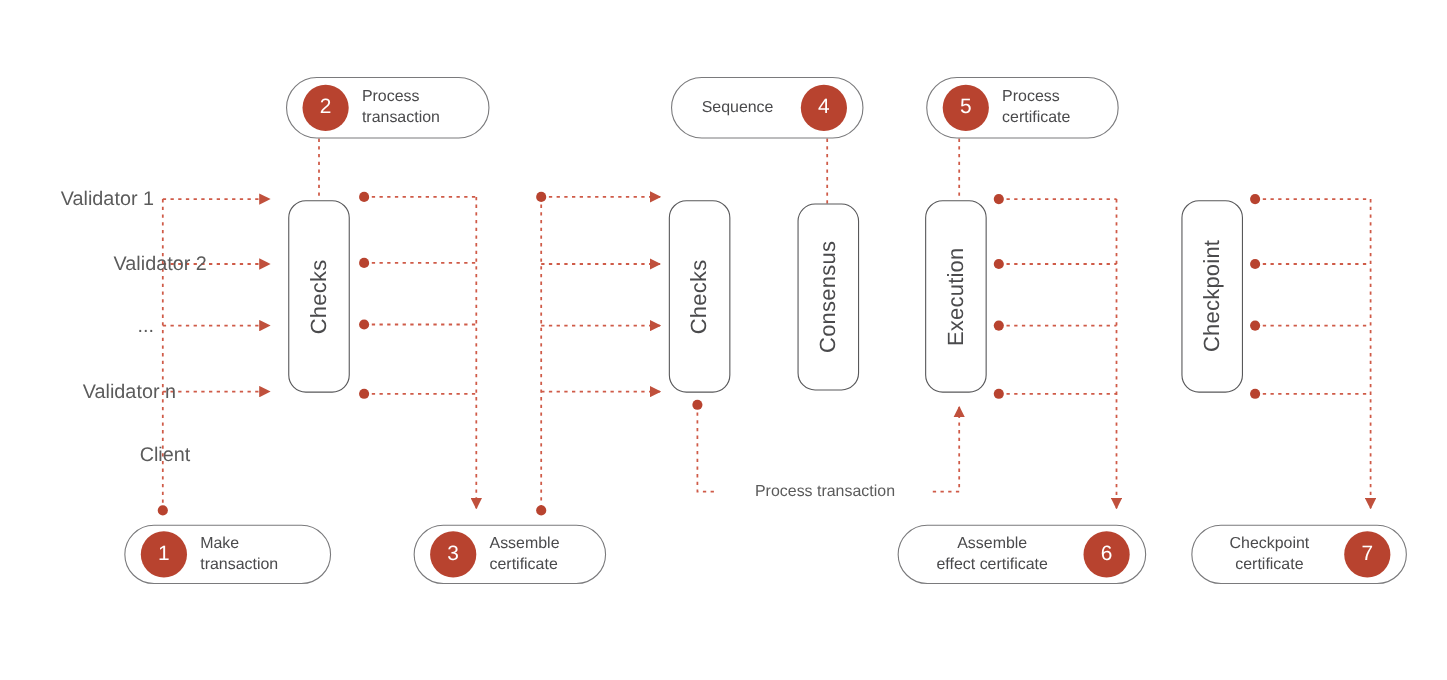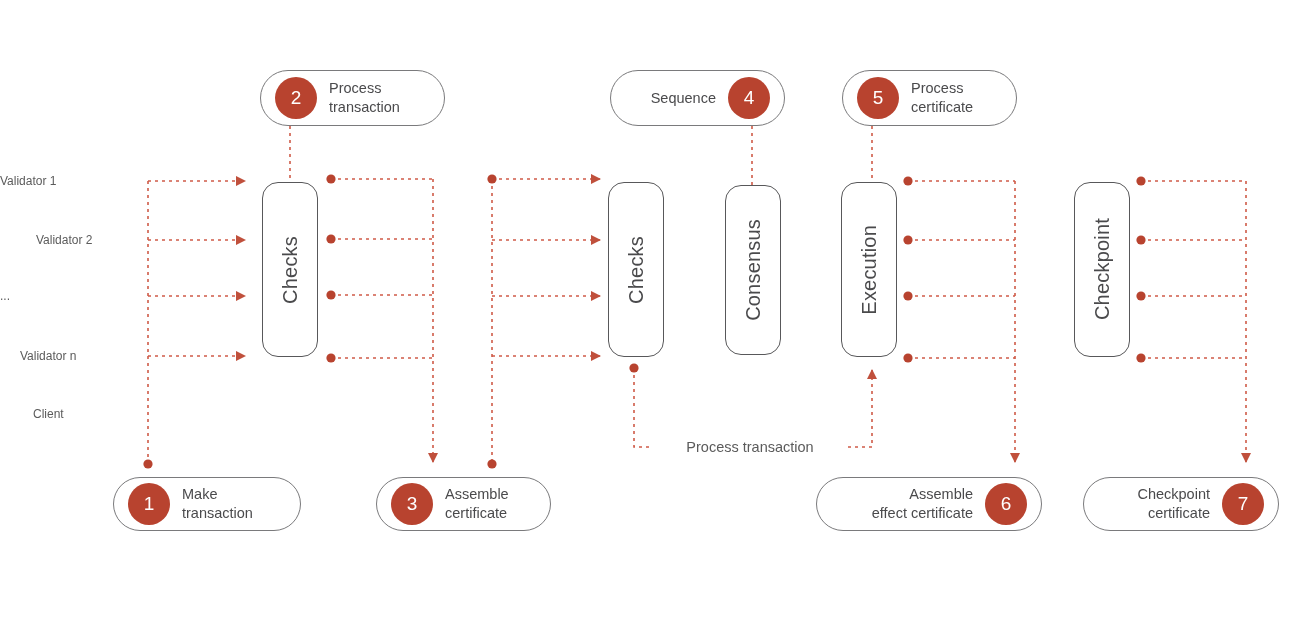--- a/index.html
+++ b/index.html
@@ -7,23 +7,24 @@
     width:1315px;height:618px;
     font-family:"Liberation Sans","DejaVu Sans",sans-serif;
     overflow:hidden;
   }
   #stage{position:relative;width:1315px;height:618px;background:#fff;}
   #wires{position:absolute;left:0;top:0;width:1315px;height:618px;}
 
   
   .rowlabel{
     position:absolute;
-    font-size:12px;
+    font-size:18px;
     color:#5b5b5b;
     white-space:nowrap;
+    text-align:right;
     transform:translateY(-50%);
   }
 
   
   .vbox{
     position:absolute;
     border:1.6px solid #58585a;
     border-radius:16px;
     background:#fff;
     box-sizing:border-box;
@@ -61,21 +62,21 @@
     display:flex;align-items:center;justify-content:center;
     flex:0 0 auto;
   }
   .pill-text{
     font-size:14.5px;
     color:#4a4a4c;
     line-height:1.28;
     white-space:pre-line;
     flex:1 1 auto;
   }
-  .pill.rev .pill-text{text-align:right;}
+  .pill.rev .pill-text{text-align:center;}
 
   
   .edgelabel{
     position:absolute;
     font-size:14.5px;
     color:#5b5b5b;
     white-space:nowrap;
     background:#fff;
     padding:0 6px;
     transform:translate(-50%,-50%);
@@ -158,21 +159,21 @@
       <circle cx="1141" cy="181" r="4.6"></circle>
       <circle cx="1141" cy="240" r="4.6"></circle>
       <circle cx="1141" cy="296" r="4.6"></circle>
       <circle cx="1141" cy="358" r="4.6"></circle>
 
       <circle cx="148" cy="464" r="4.6"></circle>
     </g>
   </svg>
 
   <div class="rowlabel" style="left:0;width:140px;top:181px;">Validator 1</div>
-  <div class="rowlabel" style="left:0;width:140px;top:240px;padding-left:36px;">Validator 2</div>
+  <div class="rowlabel" style="left:12px;width:140px;top:240px;padding-left:36px;">Validator 2</div>
   <div class="rowlabel" style="left:0;width:140px;top:296px;">...</div>
   <div class="rowlabel" style="left:0;width:140px;top:356px;margin-left:20px;">Validator n</div>
   <div class="rowlabel" style="left:0;width:140px;top:414px;margin-left:33px;">Client</div>
 
   <div class="vbox" style="left:262px;top:182px;width:56px;height:175px;">
     <span>Checks</span>
   </div>
 
   <div class="vbox" style="left:608px;top:182px;width:56px;height:175px;">
     <span>Checks</span>

